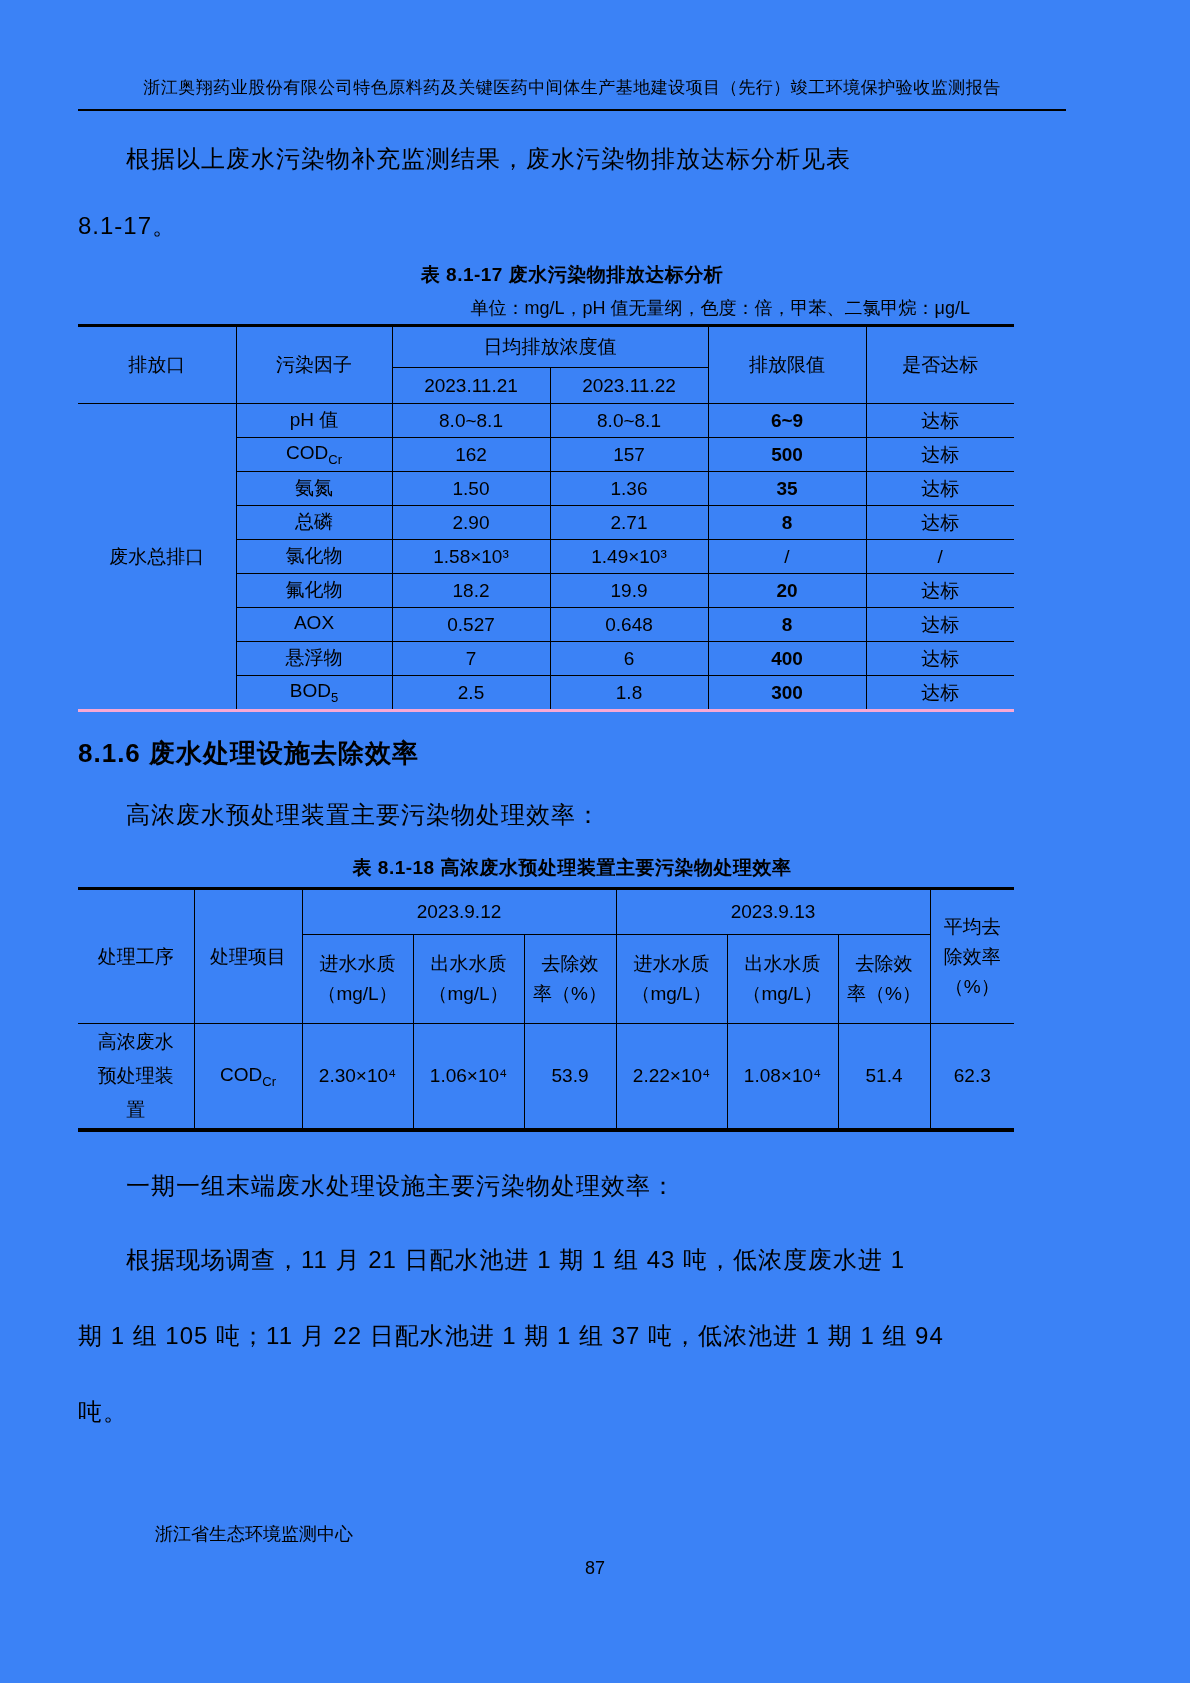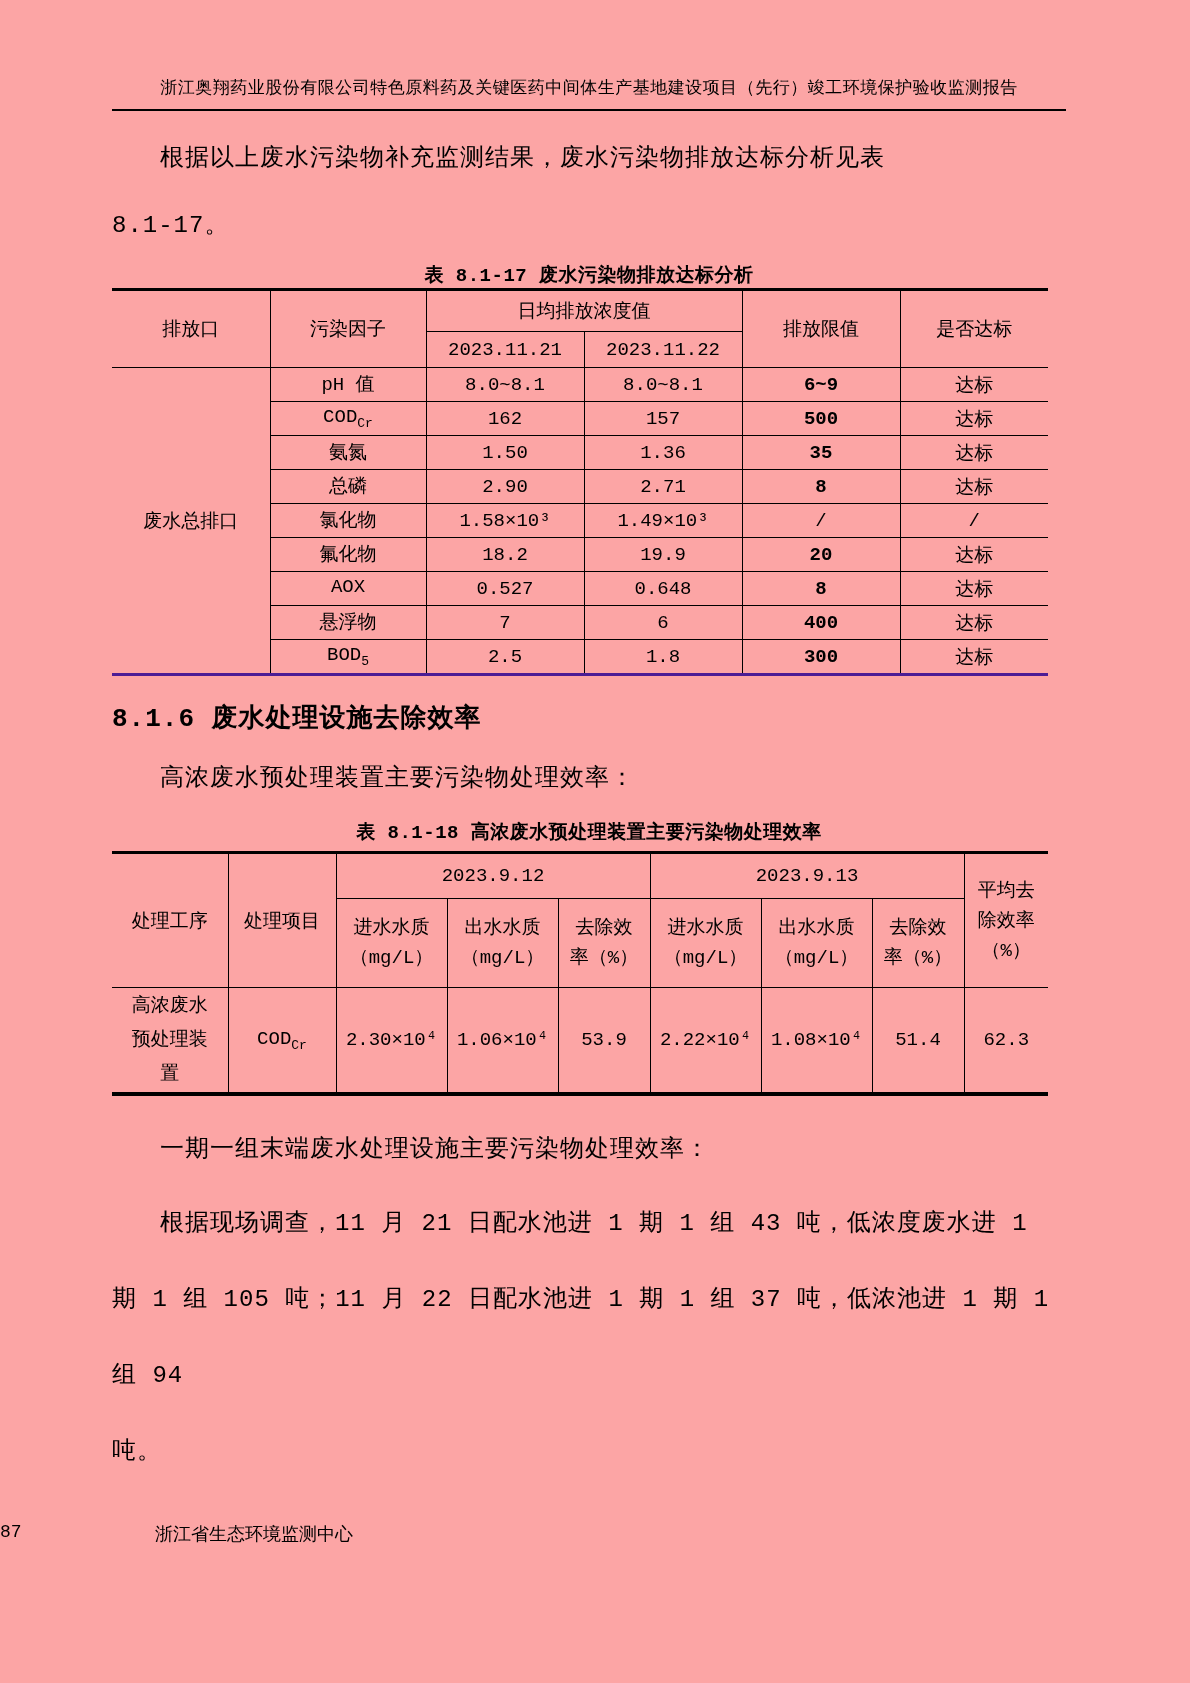--- a/index.html
+++ b/index.html
@@ -1,24 +1,24 @@
 <!DOCTYPE html>
 <html><head>
 <meta charset="utf-8">
 <style>
   html,body{margin:0;padding:0;background:#888;}
   .page{
     position:relative;
     width:1190px;height:1683px;
     margin:0 auto;
-    background:#fca5a5;
+    background:#3b82f6;
     color:#000;
-    font-family:Liberation Mono, monospace;
+    font-family:Liberation Sans, sans-serif;
     box-sizing:border-box;
-    padding:0 124px 0 112px;
+    padding:0 124px 0 78px;
     overflow:hidden;
   }
   .doc-header{
     padding-top:76px;
     padding-bottom:10px;
     border-bottom:2px solid #000;
     text-align:center;
     font-size:17px;
     letter-spacing:.5px;
     white-space:nowrap;
@@ -49,21 +49,21 @@
     font-size:18px;
     margin:8px 96px 4px 0;
   }
   table{
     border-collapse:collapse;
     width:936px;
     table-layout:fixed;
     font-size:19px;
     text-align:center;
   }
-  table.t1{border-top:3px solid #000;border-bottom:3px solid #4c1d95;}
+  table.t1{border-top:3px solid #000;border-bottom:3px solid #f9a8d4;}
   table.t2{border-top:3px solid #000;border-bottom:4px solid #000;margin-top:6px;}
   th,td{
     border:1px solid #000;
     font-weight:normal;
     padding:1px 2px;
     vertical-align:middle;
     overflow:hidden;
   }
   .no-l{border-left:none;}
   .no-r{border-right:none;}
@@ -78,37 +78,38 @@
   .t2 tbody td.pre{line-height:34px;}
   sub{font-size:13px;}
   .footer{
     position:absolute;
     left:0;right:0;
     top:1522px;
     height:24px;
     font-size:18px;
   }
   .footer .org{position:absolute;left:155px;}
-  .footer .pageno{position:absolute;left:0;right:0;text-align:left;}
+  .footer .pageno{position:absolute;left:0;right:0;text-align:center;margin-top:36px;}
 </style>
 </head>
 <body>
 
 <div class="page">
 
   <div class="doc-header">
     <span>浙江奥翔药业股份有限公司特色原料药及关键医药中间体生产基地建设项目（先行）竣工环境保护验收监测报告</span>
   </div>
 
 
   <p class="body">根据以上废水污染物补充监测结果，废水污染物排放达标分析见表
 8.1-17。</p>
 
   <div class="caption">表 8.1-17 废水污染物排放达标分析</div>
 
+  <div class="unit-note">单位：mg/L，pH 值无量纲，色度：倍，甲苯、二氯甲烷：μg/L</div>
 
   <table class="t1">
     <colgroup>
       <col style="width:158px">
         <col style="width:156px">
         <col style="width:158px">
       <col style="width:158px">
         <col style="width:158px">
         <col style="width:148px">
     </colgroup>

